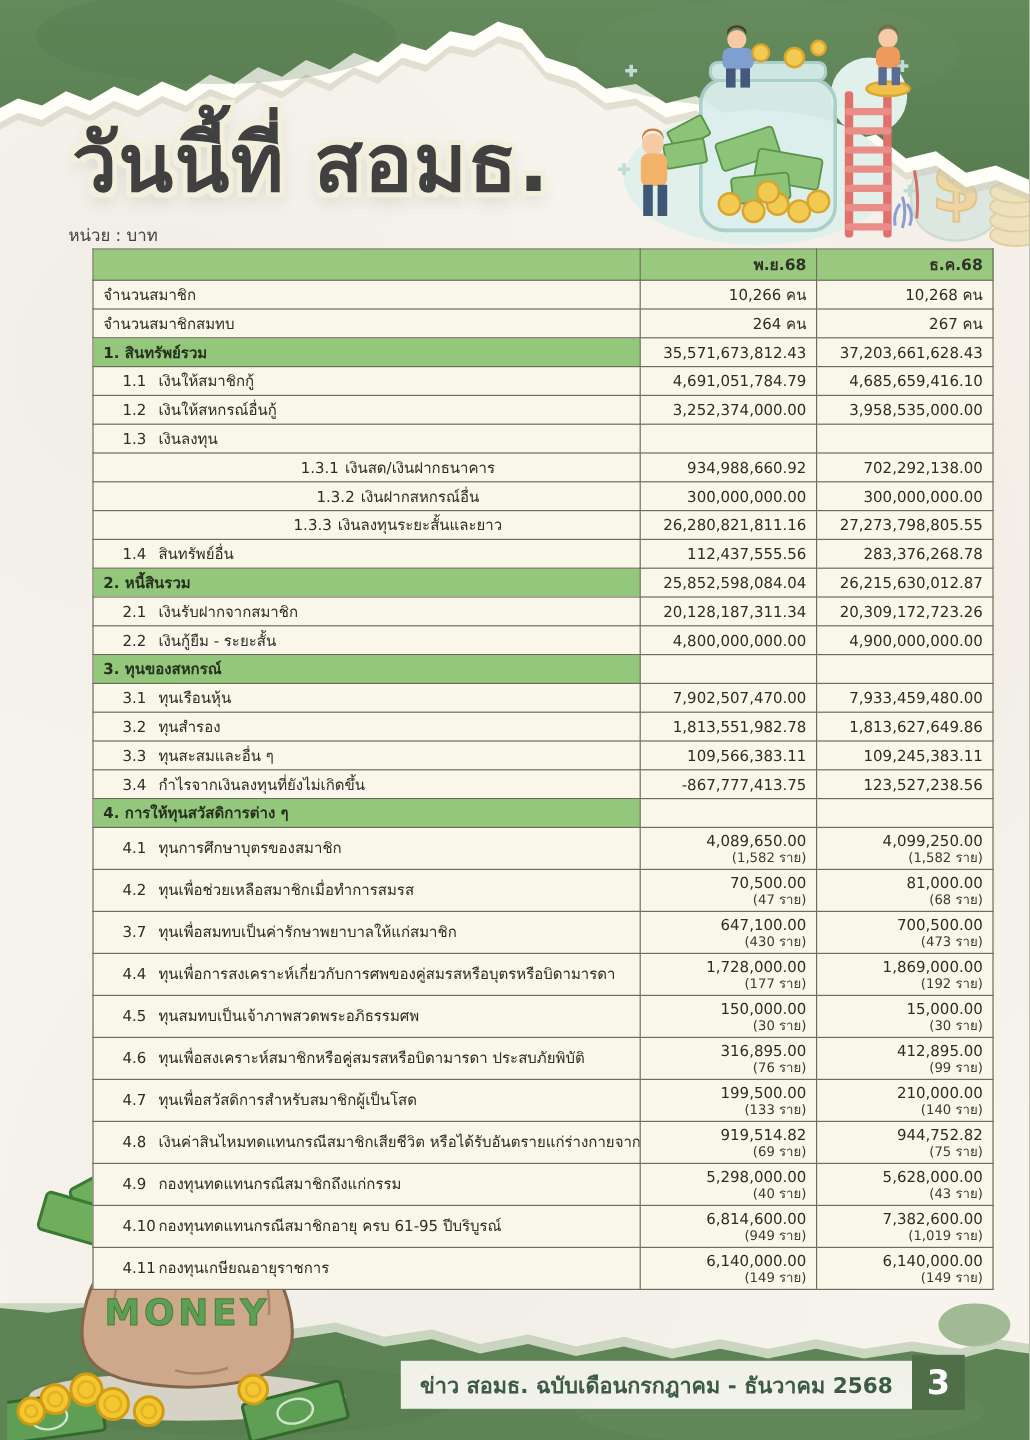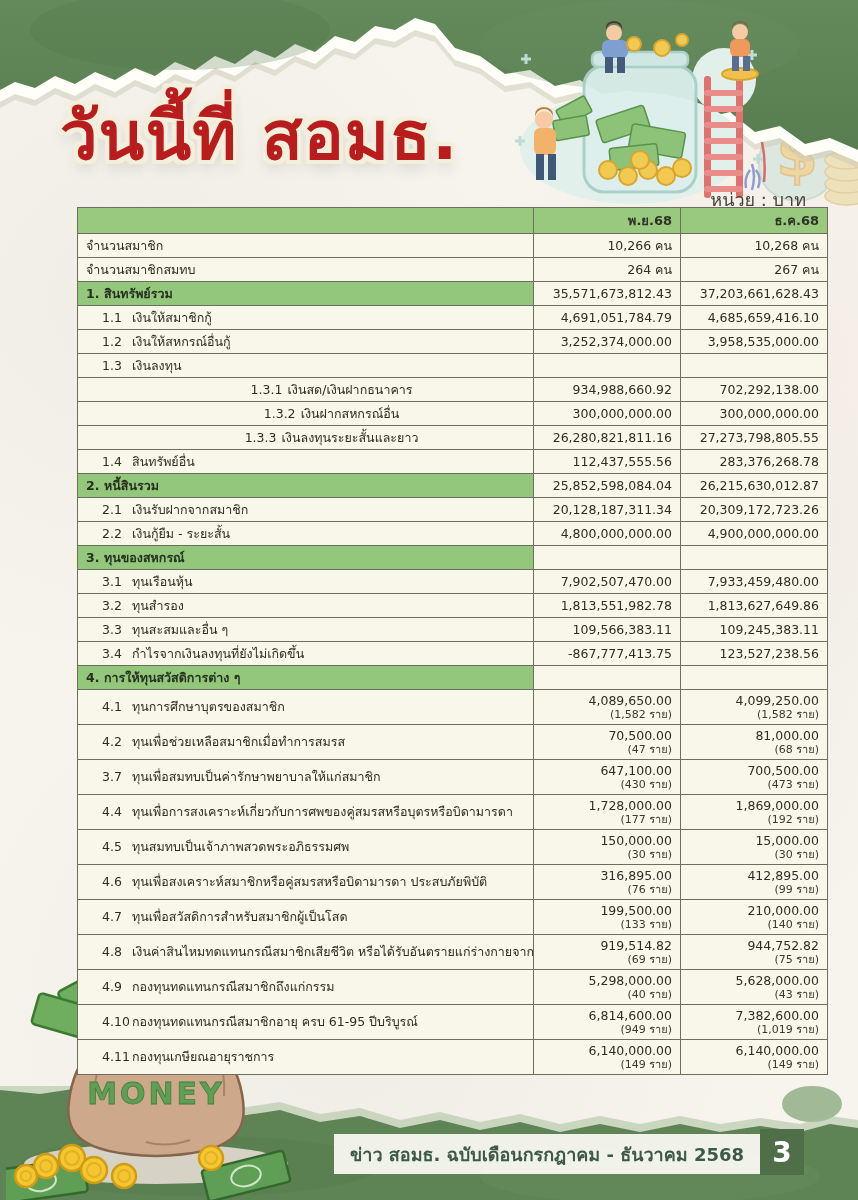--- a/index.html
+++ b/index.html
@@ -18,29 +18,29 @@
   }
   svg{display:block;}
   .top-band{position:absolute;top:0;left:0;z-index:2;}
   .bottom-band{position:absolute;top:1086px;left:0;z-index:1;}
   .money-sack{position:absolute;left:6px;top:952px;z-index:2;}
   .jar-illo{position:absolute;left:512px;top:18px;z-index:2;}
   .dollar-bag{position:absolute;left:735px;top:52px;z-index:1;opacity:.65;}
 
   .page-title{
     position:absolute;left:60px;top:82px;z-index:3;
-    font-size:67px;font-weight:bold;letter-spacing:1px;color:#b91c1c;white-space:nowrap;
+    font-size:67px;font-weight:bold;letter-spacing:1px;color:#404040;white-space:nowrap;
     text-shadow:
       -4px -4px 0 #f2efdc, 4px -4px 0 #f2efdc, -4px 4px 0 #f2efdc, 4px 4px 0 #f2efdc,
       0 -4px 0 #f2efdc, 0 4px 0 #f2efdc, -4px 0 0 #f2efdc, 4px 0 0 #f2efdc,
       0 8px 14px rgba(60,60,40,.18);
   }
   .unit-label{
     position:absolute;left:57px;top:185px;width:749px;z-index:3;
-    text-align:right;font-size:18px;color:#44443a;
+    font-size:14px;color:#44443a;
   }
 
   .table-wrap{position:absolute;left:57px;top:207px;width:750px;z-index:3;padding-left:20px;}
   table.ftable{border-collapse:collapse;width:100%;background:#f9f7e9;table-layout:fixed;}
   .ftable col.c-lab{width:456px;}
   .ftable col.c-v{width:147px;}
   .ftable th,.ftable td{border:1px solid #6e6e5c;box-sizing:border-box;vertical-align:middle;}
   .ftable th{
     height:26px;background:#99c97f;font-size:13px;font-weight:bold;color:#2e3326;
     text-align:right;padding:0 8px 0 0;

